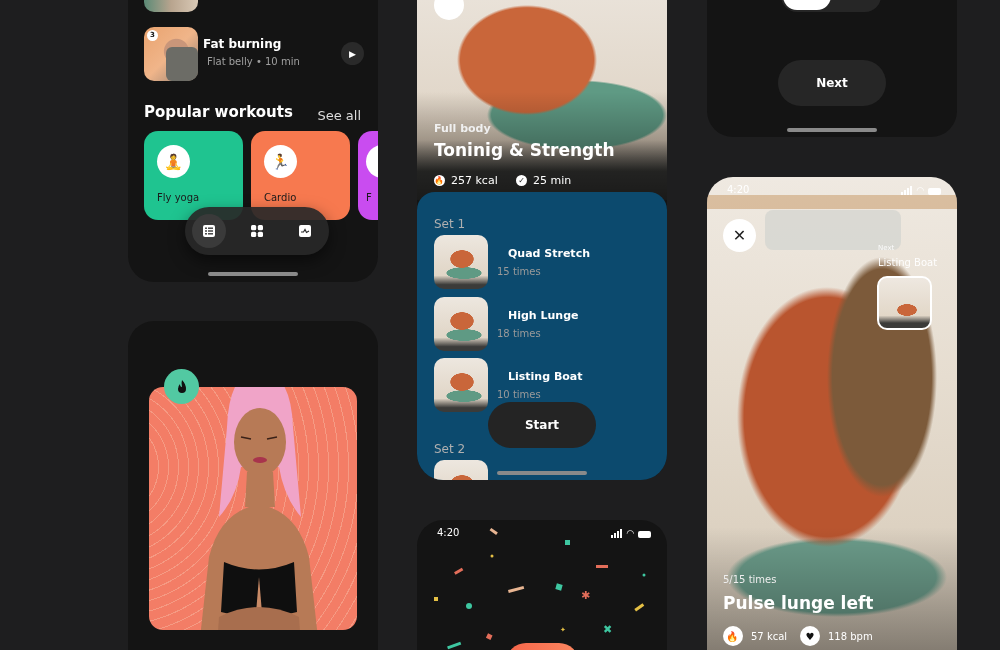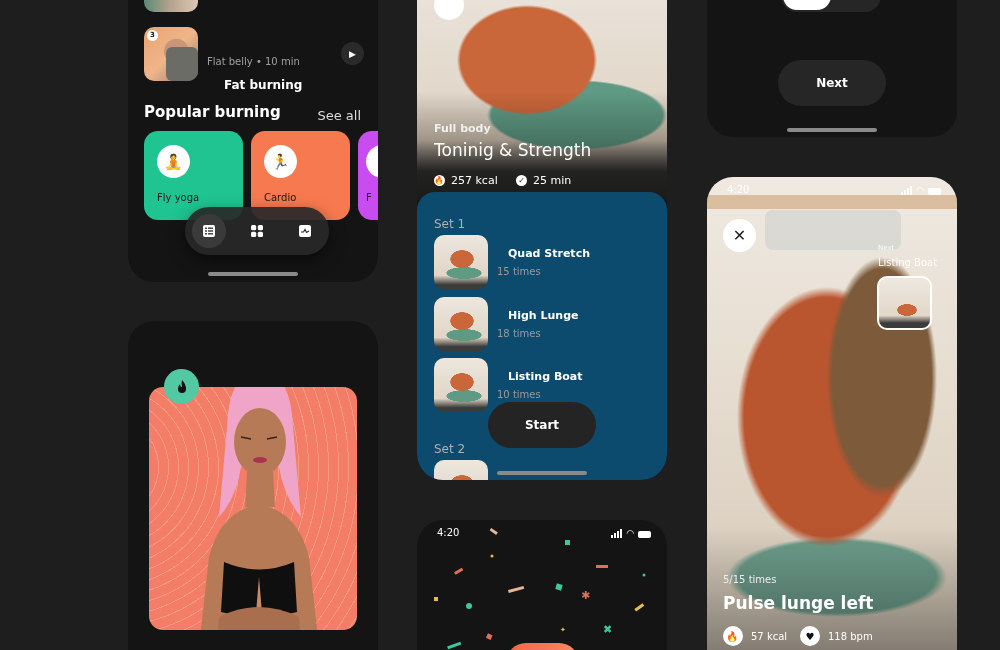--- a/index.html
+++ b/index.html
@@ -8,42 +8,42 @@
   .phone { position: absolute; background: #141414; border-radius: 26px; overflow: hidden; }
   .home-bar { position: absolute; height: 4px; background: #8a8a8a; border-radius: 3px; left: 50%; transform: translateX(-50%); width: 90px; }
 
   
   #phoneA { left: 128px; top: -40px; width: 250px; height: 322px; }
   #phoneA .prev-thumb { position: absolute; left: 16px; top: 36px; width: 54px; height: 16px; border-radius: 0 0 10px 10px; background: linear-gradient(90deg,#5b8a76,#b8a48e,#d9c9b6); }
   #phoneA .row { position: absolute; left: 16px; top: 67px; width: 220px; height: 54px; }
   #phoneA .thumb { position: absolute; left: 0; top: 0; width: 54px; height: 54px; border-radius: 10px; background: radial-gradient(circle at 60% 45%, #c9967a 0 12px, transparent 13px), linear-gradient(135deg,#e9a36f,#f0b58a 50%,#8a7a70); overflow: hidden; }
   #phoneA .thumb .tire { position: absolute; left: 22px; top: 20px; width: 32px; height: 34px; background: #6c6c66; border-radius: 6px; }
   #phoneA .badge { position: absolute; left: 3px; top: 3px; width: 11px; height: 11px; border-radius: 50%; background: #fff; color: #111; font-size: 7px; font-weight: bold; text-align: center; line-height: 11px; }
-  #phoneA .row-title { position: absolute; left: 80px; top: 10px; font-size: 12px; font-weight: bold; margin-top: 41px; }
+  #phoneA .row-title { position: absolute; left: 59px; top: 10px; font-size: 12px; font-weight: bold; }
   #phoneA .row-sub { position: absolute; left: 63px; top: 29px; font-size: 10px; color: #a0a0a0; }
   #phoneA .play { position: absolute; right: 0; top: 15px; width: 23px; height: 23px; border-radius: 50%; background: #2a2a2a; display:flex; align-items:center; justify-content:center; font-size: 9px; }
   #phoneA .section-title { position: absolute; left: 16px; top: 143px; font-size: 15px; font-weight: bold; }
   #phoneA .see-all { position: absolute; right: 17px; top: 148px; font-size: 13px; color: #ddd; }
   #phoneA .tile { position: absolute; top: 171px; width: 99px; height: 89px; border-radius: 14px; }
   #phoneA .tile .circ { position: absolute; left: 13px; top: 14px; width: 33px; height: 33px; border-radius: 50%; background: #fff; display:flex; align-items:center; justify-content:center; font-size: 15px; }
   #phoneA .tile .lbl { position: absolute; left: 13px; top: 61px; font-size: 10px; color: #1b1b1b; }
   #phoneA .tabbar { position: absolute; left: 57px; top: 247px; width: 144px; height: 48px; border-radius: 24px; background: rgba(40,40,40,0.92); box-shadow: 0 6px 16px rgba(0,0,0,0.5); }
   #phoneA .tab { position: absolute; top: 7px; width: 34px; height: 34px; border-radius: 50%; display:flex; align-items:center; justify-content:center; }
   #phoneA .tab.active { background: #3a3a3a; }
 
   
   #phoneB { left: 417px; top: -40px; width: 250px; height: 520px; }
   #phoneB .hero { position: absolute; left: 0; top: 0; width: 250px; height: 240px; background:
       linear-gradient(180deg, rgba(0,0,0,0) 55%, rgba(0,0,0,0.55) 100%),
       radial-gradient(ellipse 70px 55px at 110px 100px, #c9663a 0 95%, transparent 100%),
       radial-gradient(ellipse 90px 35px at 160px 155px, #5f9a84 0 95%, transparent 100%),
       linear-gradient(180deg,#ece6de 0%,#e2d8cb 55%,#d4c6b4 75%,#3a3a38 88%); }
   #phoneB .hero .dot { position: absolute; left: 17px; top: 30px; width: 30px; height: 30px; border-radius: 50%; background: #fff; }
   #phoneB .category { position: absolute; left: 17px; top: 162px; font-size: 11px; font-weight: bold; color: #f0f0f0; }
-  #phoneB .title { position: absolute; left: 17px; top: 180px; font-size: 17px; font-weight: normal; }
+  #phoneB .title { position: absolute; left: 17px; top: 180px; font-size: 17px; font-weight: bold; }
   #phoneB .meta { position: absolute; top: 214px; font-size: 11px; display: flex; align-items: center; gap: 6px; }
   #phoneB .meta .ic { width: 11px; height: 11px; border-radius: 50%; background: #fff; color: #222; font-size: 8px; text-align:center; line-height: 11px; }
   #phoneB .panel { position: absolute; left: 0; top: 232px; width: 250px; height: 288px; background: #0c4a6e; border-radius: 18px 18px 0 0; }
   #phoneB .set-label { position: absolute; left: 17px; font-size: 12px; color: #b0b0b0; }
   #phoneB .ex { position: absolute; left: 17px; width: 220px; height: 54px; }
   #phoneB .ex .pic { position: absolute; left: 0; top: 0; width: 54px; height: 54px; border-radius: 10px; background:
       radial-gradient(ellipse 12px 9px at 28px 24px, #c9663a 0 95%, transparent 100%),
       radial-gradient(ellipse 18px 6px at 30px 38px, #5f9a84 0 95%, transparent 100%),
       linear-gradient(180deg,#ede7df,#e0d5c6 75%,#3b3b39 92%); }
   #phoneB .ex .name { position: absolute; left: 74px; top: 12px; font-size: 11px; font-weight: bold; }
@@ -103,21 +103,21 @@
       <div class="thumb">
         <div class="tire"></div>
         <div class="badge">3</div>
       </div>
       <div class="row-title">Fat burning</div>
       <div class="row-sub">Flat belly • 10 min</div>
       <div class="play">
           <span>▶</span>
         </div>
     </div>
-    <div class="section-title">Popular burning</div>
+    <div class="section-title">Popular workouts</div>
     <div class="see-all">See all</div>
 
     <div class="tile" style="left:16px;background:#1fc490;">
       <div class="circ">🧘</div>
       <div class="lbl">Fly yoga</div>
     </div>
     <div class="tile" style="left:123px;background:#f7794f;">
       <div class="circ">🏃</div>
       <div class="lbl">Cardio</div>
     </div>

